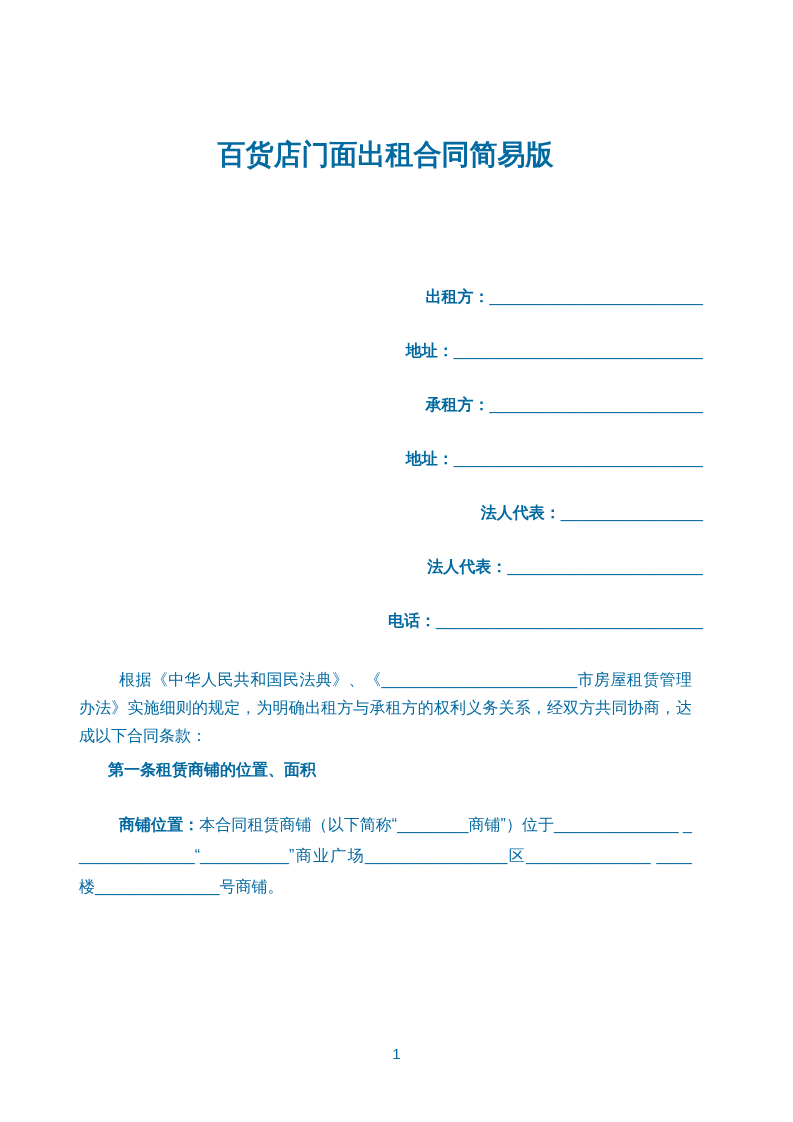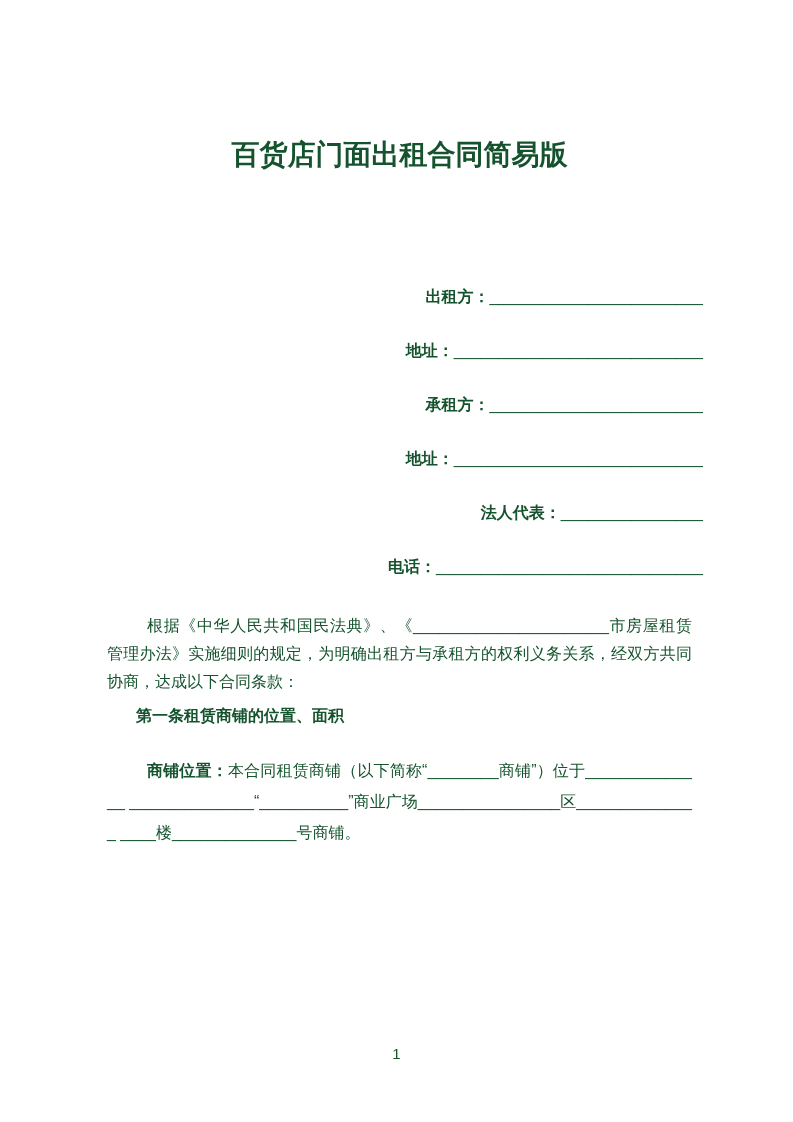--- a/index.html
+++ b/index.html
@@ -5,24 +5,24 @@
   html, body {
     margin: 0;
     padding: 0;
     background: #ffffff;
   }
   .page {
     position: relative;
     width: 793px;
     height: 1122px;
     background: #ffffff;
-    color: #14532d;
+    color: #0369a1;
     font-family: "Liberation Sans", "DejaVu Sans", sans-serif;
     box-sizing: border-box;
-    padding: 136px 90px 0 96px;
+    padding: 136px 90px 0 68px;
     overflow: hidden;
   }
   .doc-title {
     margin: 0 0 114px 0;
     text-align: center;
     font-size: 28px;
     line-height: 38px;
     font-weight: bold;
   }
   .fields {
@@ -85,20 +85,21 @@
 <div class="page">
 
   <h1 class="doc-title">百货店门面出租合同简易版</h1>
 
   <div class="fields">
     <div class="field-row"><span class="field-label">出租方：</span><span class="field-blank">________________________</span></div>
     <div class="field-row"><span class="field-label">地址：</span><span class="field-blank">____________________________</span></div>
     <div class="field-row"><span class="field-label">承租方：</span><span class="field-blank">________________________</span></div>
     <div class="field-row"><span class="field-label">地址：</span><span class="field-blank">____________________________</span></div>
     <div class="field-row"><span class="field-label">法人代表：</span><span class="field-blank">________________</span></div>
+    <div class="field-row"><span class="field-label">法人代表：</span><span class="field-blank">______________________</span></div>
     <div class="field-row"><span class="field-label">电话：</span><span class="field-blank">______________________________</span></div>
   </div>
 
   <p class="para para-intro">根据《中华人民共和国民法典》、《______________________市房屋租赁管理办法》实施细则的规定，为明确出租方与承租方的权利义务关系，经双方共同协商，达成以下合同条款：</p>
 
   <p class="article-heading">第一条租赁商铺的位置、面积</p>
 
   <p class="para para-shop"><span class="shop-label">商铺位置：</span><span>本合同租赁商铺（以下简称“________商铺”）位于______________ ______________“__________”商业广场________________区______________ ____楼______________号商铺。</span></p>
 
   <div class="page-number">1</div>

